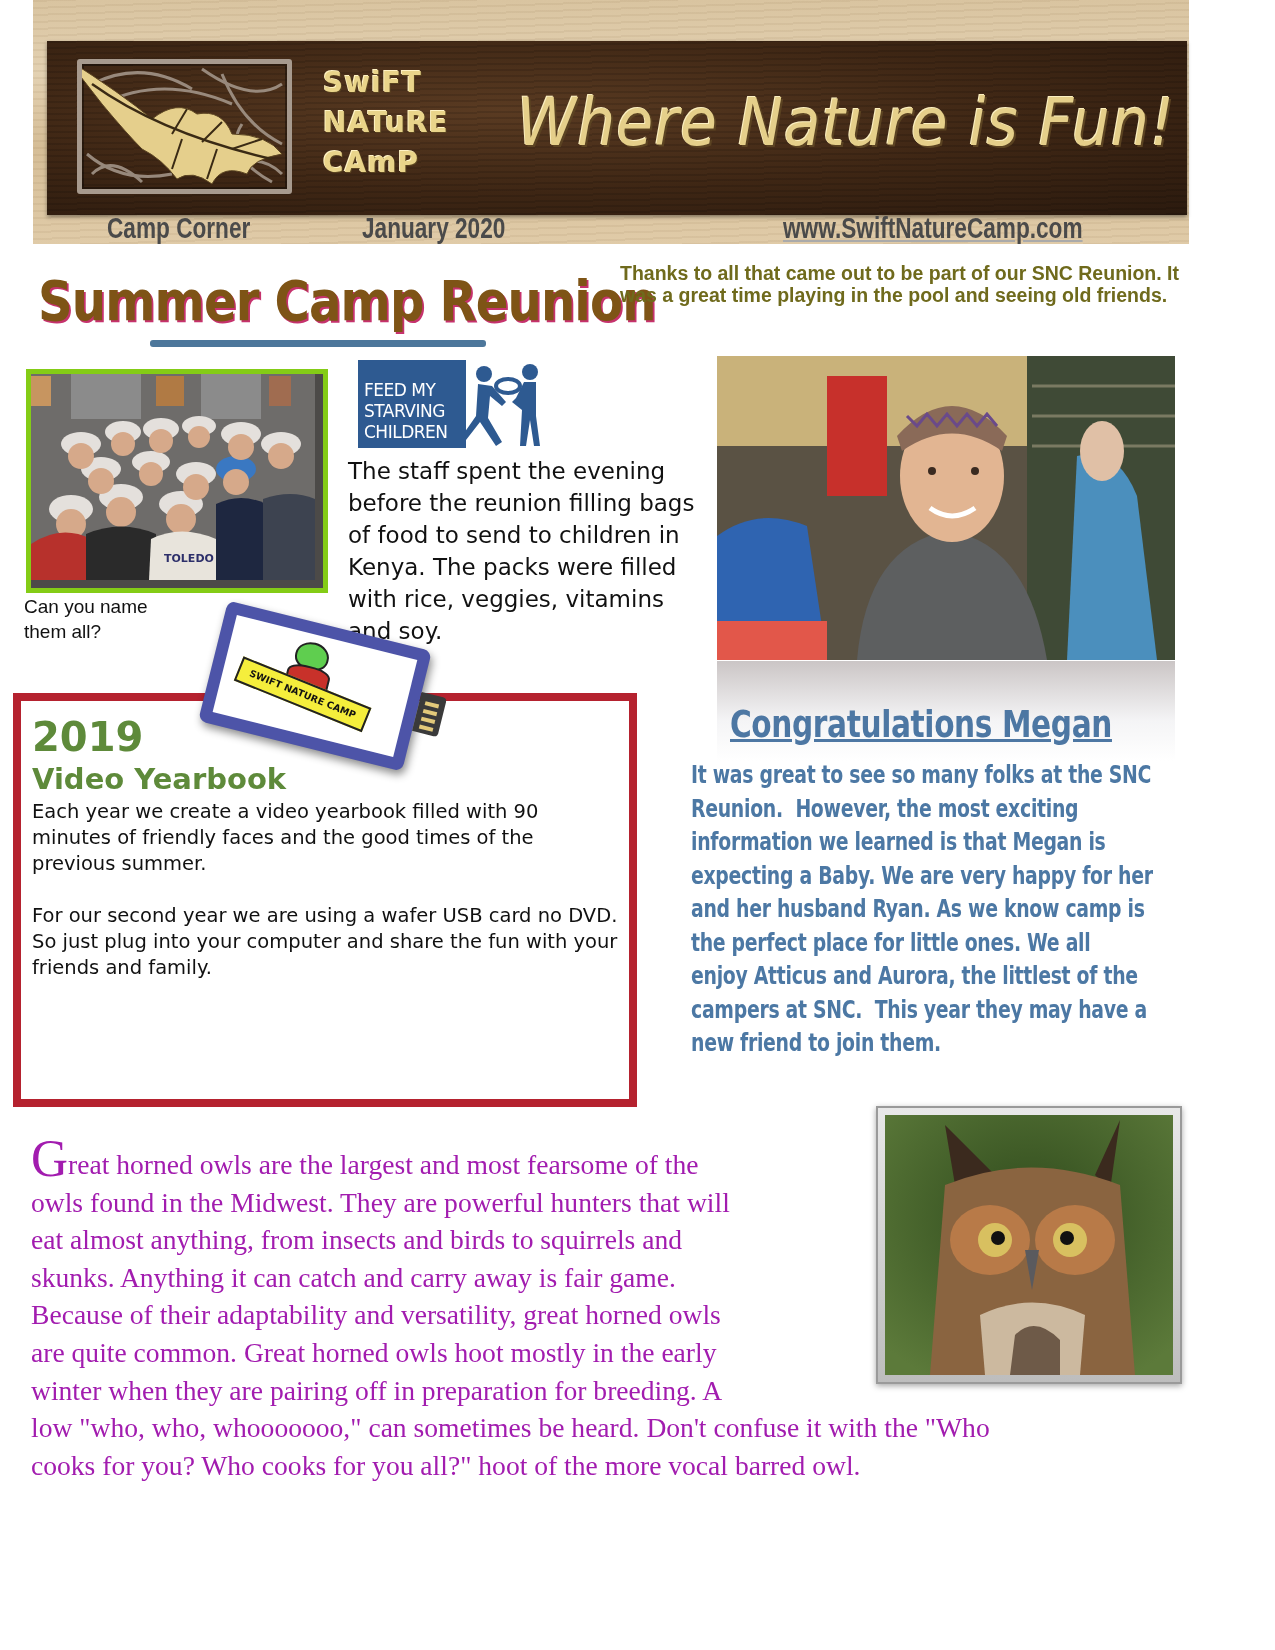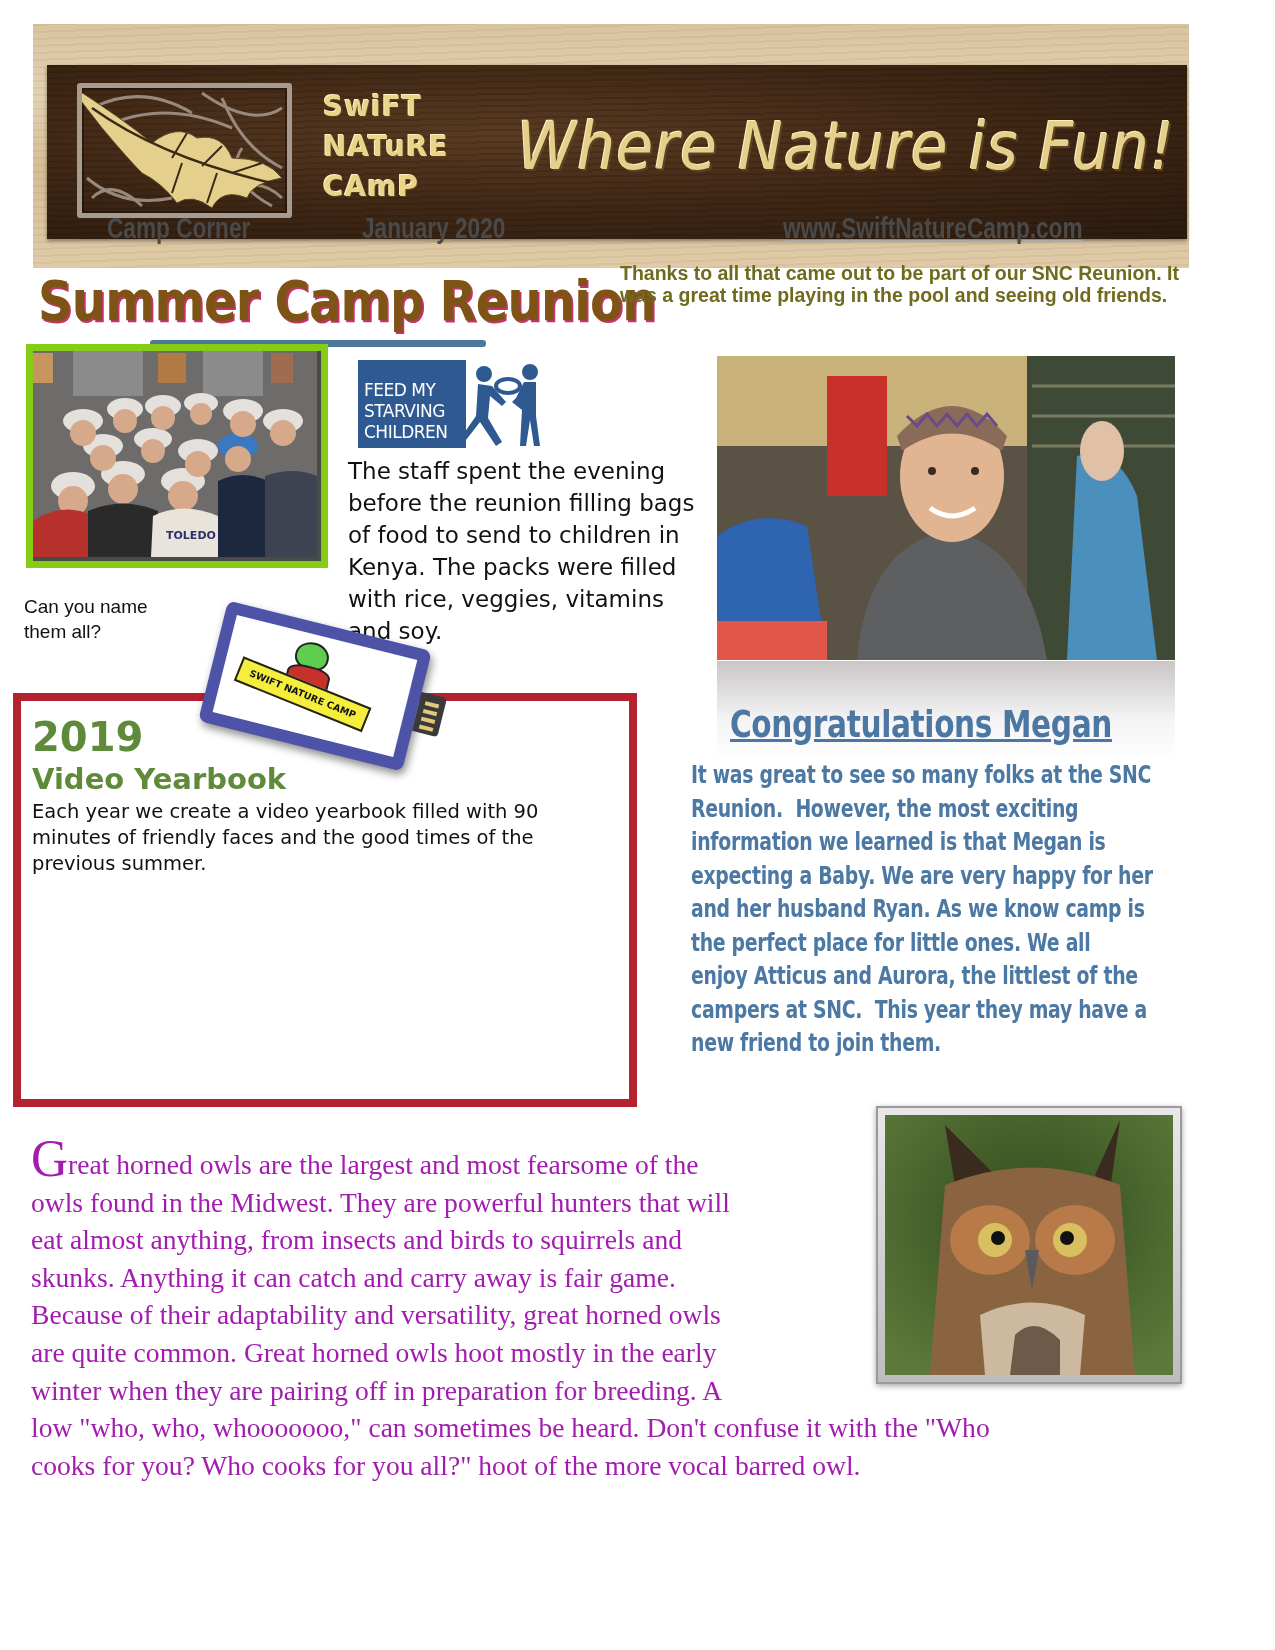--- a/index.html
+++ b/index.html
@@ -5,21 +5,20 @@
   * { box-sizing: border-box; margin: 0; padding: 0; }
   html, body { width: 1275px; height: 1650px; background: #ffffff; overflow: hidden; }
   body { position: relative; font-family: "DejaVu Sans", sans-serif; color: #111; }
 
   
   .banner {
     position: absolute; left: 33px; top: 0; width: 1156px; height: 244px;
     background:
       repeating-linear-gradient(178deg, rgba(120,90,50,0.08) 0px, rgba(120,90,50,0.08) 2px, rgba(255,255,255,0) 2px, rgba(255,255,255,0) 7px),
       linear-gradient(180deg, #d9c4a0 0%, #e3d1b2 30%, #d5bd96 60%, #e0cba8 100%);
-    margin-top: 24px;
   }
   .banner-dark {
     position: absolute; left: 14px; top: 41px; width: 1140px; height: 174px;
     background:
       repeating-linear-gradient(179deg, rgba(0,0,0,0.12) 0px, rgba(0,0,0,0.12) 2px, rgba(255,255,255,0) 2px, rgba(255,255,255,0) 6px),
       radial-gradient(ellipse at 40% 40%, #5a3b22 0%, #3e2614 55%, #2b1a0e 100%);
     box-shadow: 0 2px 4px rgba(0,0,0,0.4);
   }
   .logo-frame {
     position: absolute; left: 30px; top: 18px; width: 215px; height: 135px;
@@ -60,22 +59,22 @@
     background: #2e5f8a; border-radius: 3px; opacity: 0.85;
   }
   .thanks {
     position: absolute; left: 620px; top: 262px; width: 560px;
     font-family: "Liberation Sans", sans-serif; font-weight: bold;
     font-size: 19.5px; line-height: 22px; color: #6f6a1c;
   }
 
   
   .staff-photo {
-    position: absolute; left: 26px; top: 344px; width: 302px; height: 224px;
-    border: 7px solid #84cc16; background: #4c4a48; overflow: hidden;
+    position: absolute; left: 26px; top: 369px; width: 302px; height: 224px;
+    border: 5px solid #84cc16; background: #4c4a48; overflow: hidden;
   }
   .caption {
     position: absolute; left: 24px; top: 594px; width: 170px;
     font-family: "Liberation Sans", sans-serif; font-size: 19px; line-height: 25px; color: #111;
   }
 
   
   .fmsc-logo {
     position: absolute; left: 358px; top: 360px; width: 190px; height: 88px;
   }
@@ -330,20 +329,21 @@
     <i style="top:8px"></i>
       <i style="top:16px"></i>
       <i style="top:24px"></i>
       <i style="top:32px"></i>
   </div>
 </div>
 <div class="yearbook-year">2019</div>
 <div class="yearbook-heading">Video Yearbook</div>
 <div class="yearbook-body">
   <p>Each year we create a video yearbook filled with 90 minutes of friendly faces and the good times of the previous summer.</p>
+  <p>For our second year we are using a wafer USB card no DVD. So just plug into your computer and share the fun with your friends and family.</p>
 </div>
 
 <div class="owl-frame">
   <div class="owl-img">
     <svg width="288" height="260" viewBox="0 0 288 260">
       <defs>
         <radialGradient id="bg" cx="50%" cy="40%" r="70%">
           <stop offset="0%" stop-color="#2f4a1c"></stop>
             <stop offset="100%" stop-color="#5c7a3a"></stop>
         </radialGradient>

